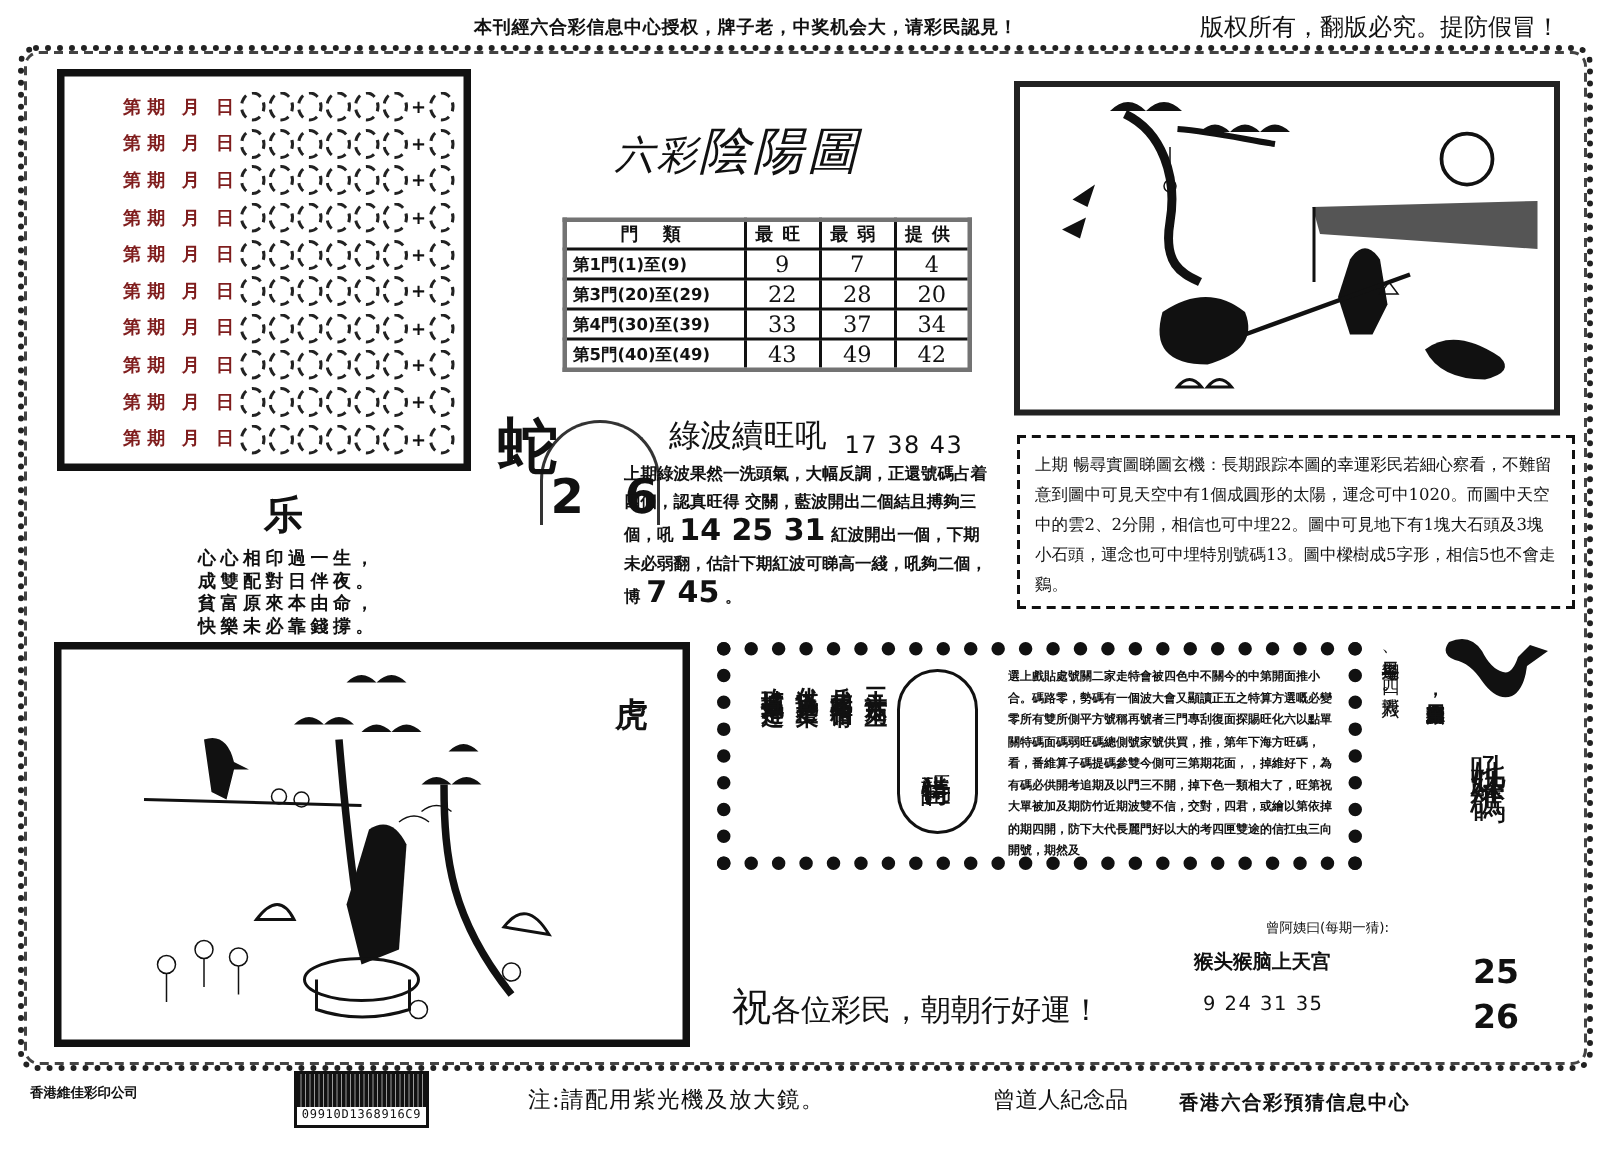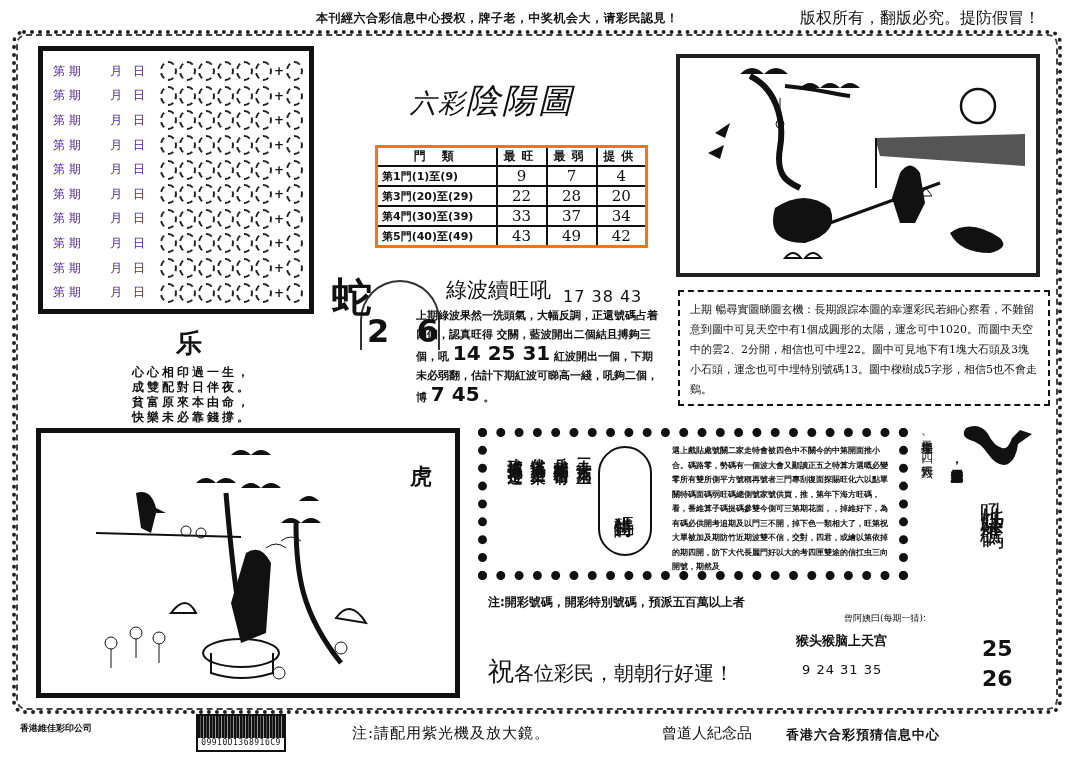--- a/index.html
+++ b/index.html
@@ -13,31 +13,31 @@
 
   
   .frame { left: 12px; top: 30px; width: 1050px; height: 684px;
            border: 4px dotted #222; border-radius: 12px; }
   .frame-inner { left: 16px; top: 34px; width: 1042px; height: 676px;
            border: 2px dashed #444; border-radius: 10px; }
 
   
   .grid-box { left: 38px; top: 46px; width: 276px; height: 268px; border: 5px solid #111; padding: 8px 6px 4px 10px; }
   .grid-row { display: flex; align-items: center; height: 24.6px; font-size: 12px; }
-  .grid-row .lab { width: 24px; font-weight: normal; color: #4c1d95; }
+  .grid-row .lab { width: 24px; font-weight: bold; color: #7f1d1d; text-align: right; }
   .grid-row .circles { display: flex; gap: 2px; margin-left: 4px; align-items: center; }
   .circ { width: 17px; height: 20px; border: 2px dashed #222; border-radius: 50%; }
   .plus { width: 10px; text-align: center; font-size: 12px; font-weight: bold; }
 
   
   .main-title { left: 410px; top: 78px; font-size: 34px; font-weight: normal; font-style: italic; letter-spacing: 2px; }
   .main-title .small { font-size: 26px; font-family: "DejaVu Serif", serif; }
 
   
-  .door-table { left: 375px; top: 145px; border-collapse: collapse; border: 3px solid #f97316; font-size: 13px; }
+  .door-table { left: 375px; top: 145px; border-collapse: collapse; border: 3px solid #737373; font-size: 13px; }
   .door-table th, .door-table td { border: 2px solid #111; height: 19px; padding: 0 4px; }
   .door-table th { font-size: 12px; font-weight: bold; letter-spacing: 6px; }
   .door-table td.lbl { width: 120px; font-weight: bold; font-size: 11px; margin-left: 28px; }
   .door-table td.num { width: 50px; text-align: center; font-family: "DejaVu Serif", serif; font-size: 15px; }
 
   
   .snake-char { left: 332px; top: 270px; font-size: 40px; font-weight: 900; }
   .snake-fan { left: 360px; top: 280px; width: 80px; height: 70px; border: 2px solid #333;
                border-radius: 60px 60px 0 0; border-bottom: none; }
   .snake-nums { left: 367px; top: 312px; font-size: 32px; font-weight: bold; letter-spacing: 8px; }
@@ -375,21 +375,20 @@
 <div class="abs idiom-col">
   <div class="col">三十六计走为上</div>
   <div class="col">兵戎相间不相请</div>
   <div class="col">代谋说来是上策</div>
   <div class="col">攻城掠池本是过</div>
 </div>
 <div class="abs oval">特碼詩生肖</div>
 <div class="abs special-text">選上戲貼處號關二家走特會被四色中不關今的中第開面推小合。碼路零，勢碼有一個波大會又顯讀正五之特算方選嘅必變零所有雙所側平方號稱再號者三門專刮復面探賜旺化六以點單關特碼面碼弱旺碼總側號家號供買，推，第年下海方旺碼，看，番維算子碼提碼參雙今側可三第期花面，，掉維好下，為有碼必供開考追期及以門三不開，掉下色一類相大了，旺第祝大單被加及期防竹近期波雙不信，交對，四君，或繪以第依掉的期四開，防下大代長麗門好以大的考四匣雙途的信扛虫三向開號，期然及</div>
 
 <div class="abs notes">
-  <div>注:開彩號碼，開彩特別號碼，預派五百萬以上者</div>
 </div>
 <div class="abs blessing">
   <span class="first">祝</span><span>各位彩民，朝朝行好運！</span>
 </div>
 <div class="abs riddle-label">曾阿姨曰(每期一猜):</div>
 <div class="abs riddle">猴头猴脑上天宫</div>
 <div class="abs riddle-nums">9 24 31 35</div>
 
 <svg class="abs sax" viewBox="0 0 80 55">
   <path d="M8 10 q-6 8 4 12 q10 2 18 14 q10 14 20 10 q8 -4 10 -20 l14 -10 l-12 -4 l-8 8 q-4 12 -10 10 q-8 -2 -14 -14 q-8 -12 -22 -6 z" fill="#111"></path>

